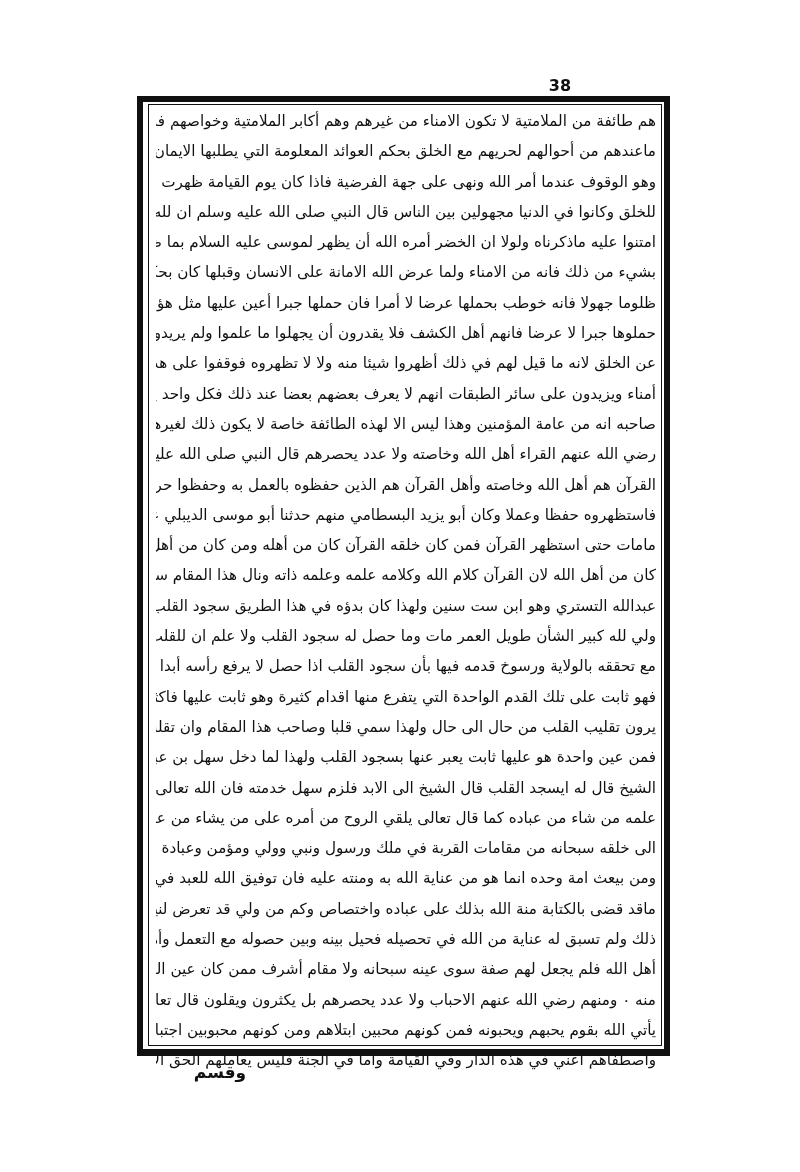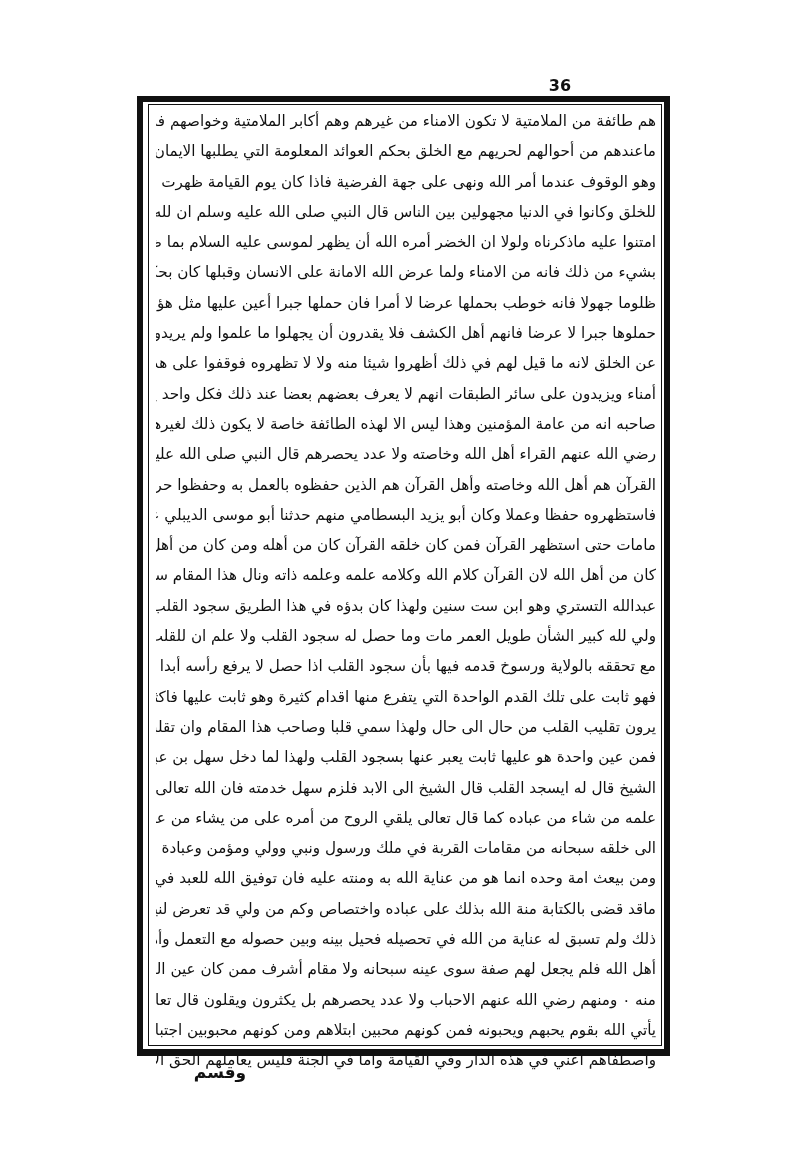--- a/index.html
+++ b/index.html
@@ -17,21 +17,21 @@
                 direction: rtl; text-align: justify; }
   .line { height: 30.3px; line-height: 30.3px; font-size: 15.2px; white-space: nowrap;
           overflow: hidden; text-align: justify; text-align-last: justify; direction: rtl;
           letter-spacing: -0.2px; }
   .catchword { position: absolute; left: 190px; top: 1062px; width: 60px; text-align: center;
                font-size: 17px; font-weight: bold; direction: rtl; }
 </style>
 </head>
 <body>
 
-<div class="page-number">36</div>
+<div class="page-number">38</div>
 
 <div class="frame-outer"></div>
 <div class="frame-inner"></div>
 
 <div class="text-block">
   <div class="line">هم طائفة من الملامتية لا تكون الامناء من غيرهم وهم أكابر الملامتية وخواصهم فلا يعرف</div>
   <div class="line">ماعندهم من أحوالهم لحريهم مع الخلق بحكم العوائد المعلومة التي يطلبها الايمان بما هو ايمان</div>
   <div class="line">وهو الوقوف عندما أمر الله ونهى على جهة الفرضية فاذا كان يوم القيامة ظهرت مقاماتهم</div>
   <div class="line">للخلق وكانوا في الدنيا مجهولين بين الناس قال النبي صلى الله عليه وسلم ان لله أمناء وكان الذي</div>
   <div class="line">امتنوا عليه ماذكرناه ولولا ان الخضر أمره الله أن يظهر لموسى عليه السلام بما ظهر ما ظهر له</div>

